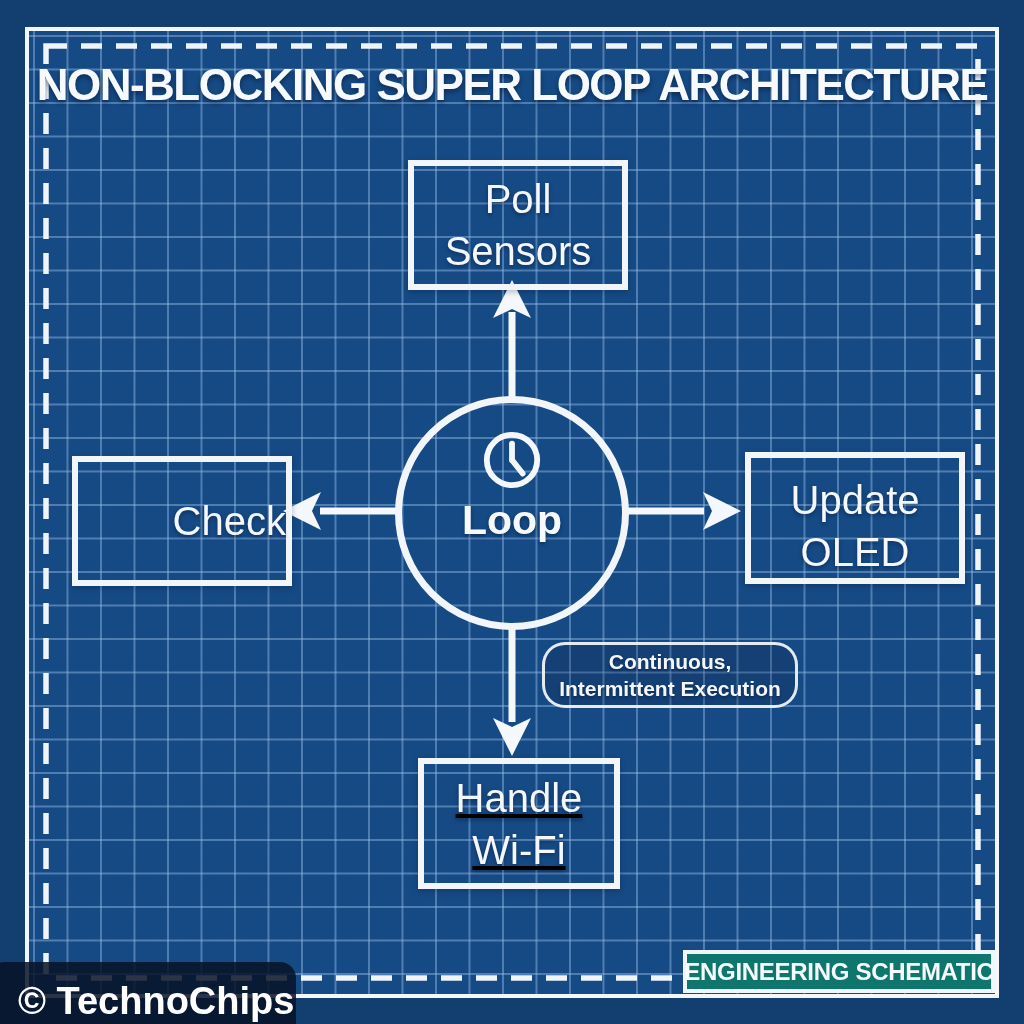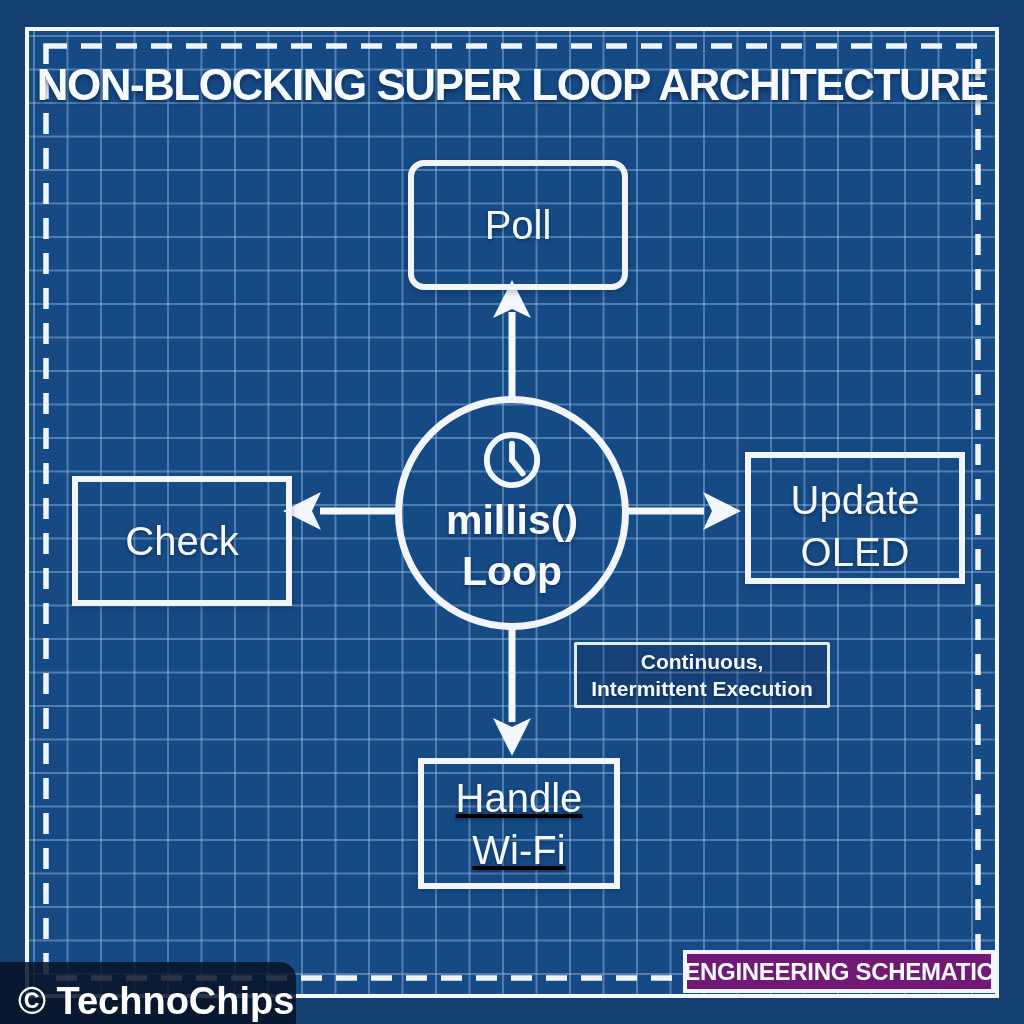--- a/index.html
+++ b/index.html
@@ -58,22 +58,22 @@
   }
   .node .lines {
     text-align: center;
     color: #f4f8fc;
     font-size: 40px;
     font-weight: 400;
     line-height: 52px;
     text-shadow: 0 2px 4px rgba(0,10,30,0.4);
   }
   .node .lines span { display: block; }
-  .node-top    { left: 408px; top: 160px; width: 208px; height: 118px; border-radius: 16px; }
-  .node-left   { left: 72px;  top: 476px; width: 208px; height: 118px; }
+  .node-top    { left: 408px; top: 160px; width: 208px; height: 118px; }
+  .node-left   { left: 72px;  top: 456px; width: 208px; height: 118px; justify-content: flex-end; }
   .node-right  { left: 745px; top: 452px; width: 208px; height: 120px; align-items: flex-end; }
   .node-bottom { left: 418px; top: 758px; width: 190px; height: 119px; text-decoration: underline; }
 
   .center-circle {
     position: absolute;
     left: 395px; top: 396px;
     width: 234px; height: 234px;
     border: 7px solid #f2f6fb;
     border-radius: 50%;
     box-sizing: border-box;
@@ -95,45 +95,44 @@
     line-height: 51px;
     text-shadow: 0 2px 4px rgba(0,10,30,0.4);
   }
   .center-circle .lines span { display: block; }
 
   .annotation {
     position: absolute;
     left: 542px; top: 642px;
     width: 250px; height: 60px;
     border: 3px solid rgba(245,249,253,0.92);
-    border-radius: 2px;
+    border-radius: 23px;
     background: rgba(9,24,48,0.18);
     display: flex;
     align-items: center;
     justify-content: center;
     z-index: 2;
-    margin-left: 32px;
   }
   .annotation .lines {
     text-align: center;
     color: #f4f8fc;
     font-size: 21px;
     font-weight: 700;
     line-height: 27px;
     text-shadow: 0 2px 3px rgba(0,10,30,0.4);
   }
   .annotation .lines span { display: block; }
 
   .schematic-badge {
     position: absolute;
     left: 683px; top: 950px;
     width: 312px; height: 43px;
     box-sizing: border-box;
     border: 4px solid #f2f6fb;
-    background: #701a75;
+    background: #0f766e;
     display: flex;
     align-items: center;
     justify-content: center;
     z-index: 2;
   }
   .schematic-badge span {
     color: #f6fafd;
     font-size: 24px;
     font-weight: 700;
     letter-spacing: -0.3px;
@@ -189,20 +188,21 @@
       <line x1="628" y1="511" x2="704" y2="511" stroke="#f4f8fc" stroke-width="7"></line>
       <polygon points="741,511 703,492 712,511 703,530" fill="#f4f8fc"></polygon>
     </g>
   </svg>
 
   <h1 class="title">NON-BLOCKING SUPER LOOP ARCHITECTURE</h1>
 
   <div class="node node-top">
     <div class="lines">
       <span>Poll</span>
+      <span>Sensors</span>
     </div>
   </div>
 
   <div class="node node-left">
     <div class="lines">
       <span>Check</span>
     </div>
   </div>
 
   <div class="node node-right">
@@ -219,21 +219,20 @@
     </div>
   </div>
 
   <div class="center-circle">
     <svg class="clock" width="62" height="62" viewBox="0 0 64 64">
       <circle cx="32" cy="32" r="26" fill="none" stroke="#f4f8fc" stroke-width="6"></circle>
       <line x1="32" y1="32" x2="32" y2="15" stroke="#f4f8fc" stroke-width="6" stroke-linecap="round"></line>
       <line x1="32" y1="32" x2="43" y2="46" stroke="#f4f8fc" stroke-width="6" stroke-linecap="round"></line>
     </svg>
     <div class="lines">
-      <span>millis()</span>
       <span>Loop</span>
     </div>
   </div>
 
   <div class="annotation">
     <div class="lines">
       <span>Continuous,</span>
       <span>Intermittent Execution</span>
     </div>
   </div>

